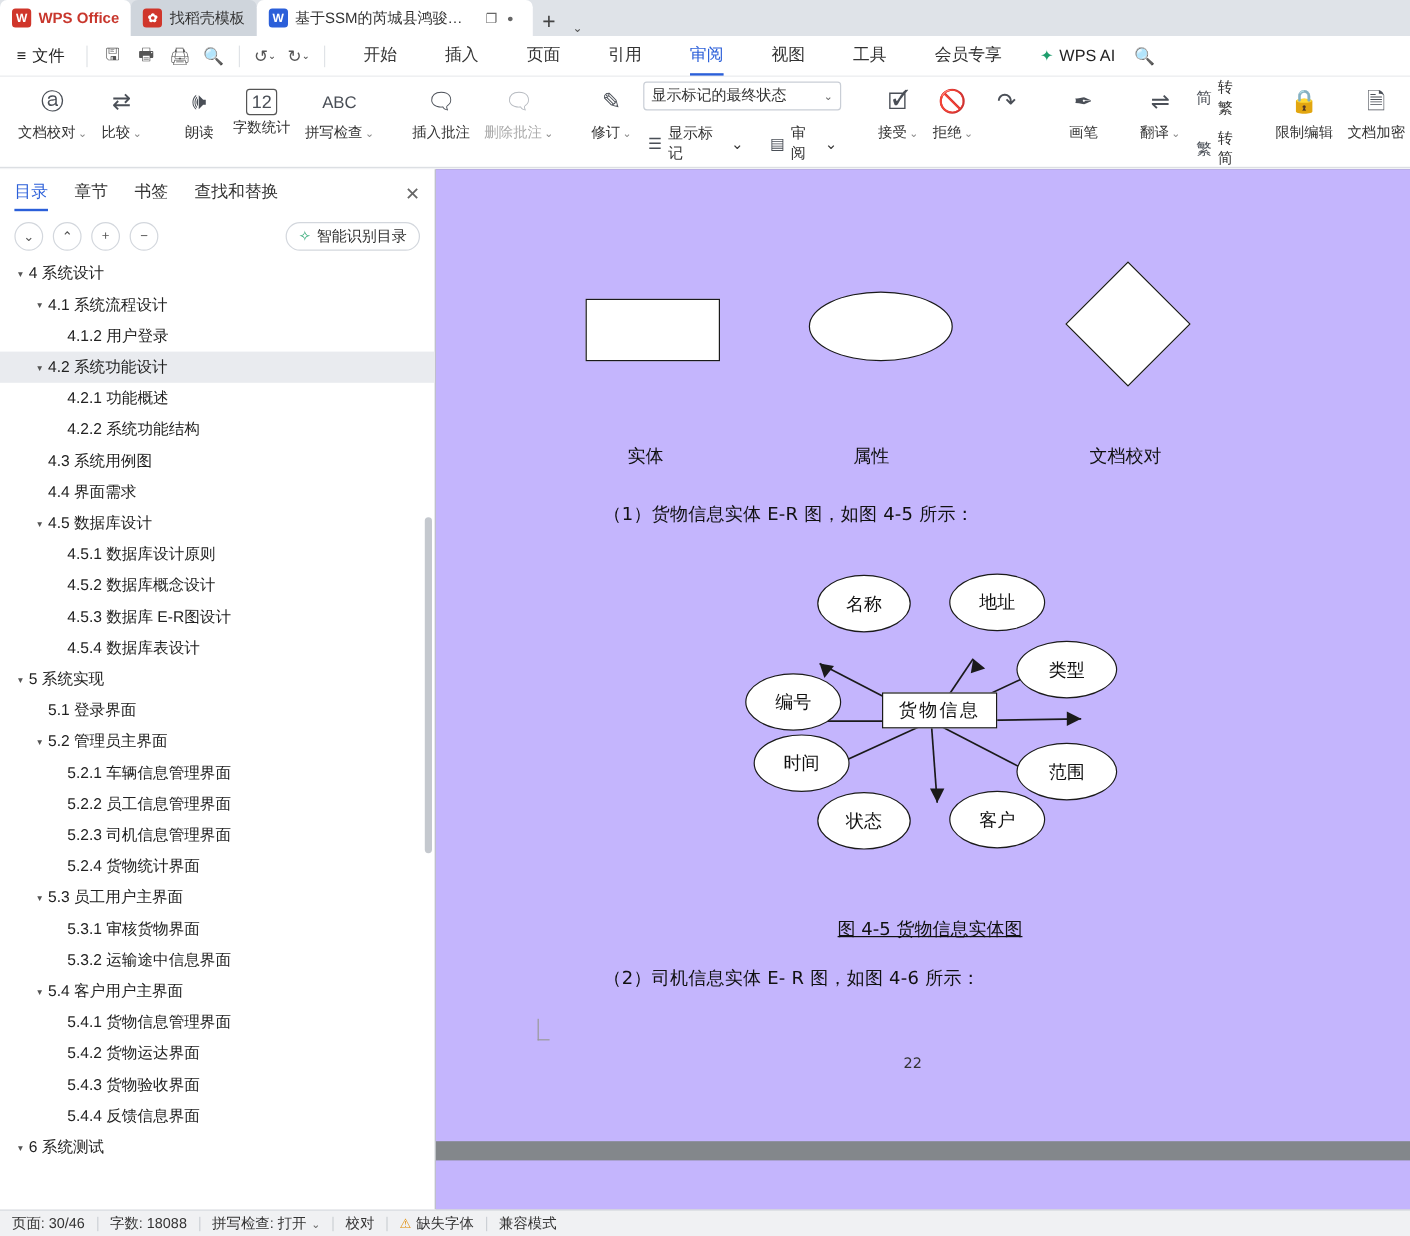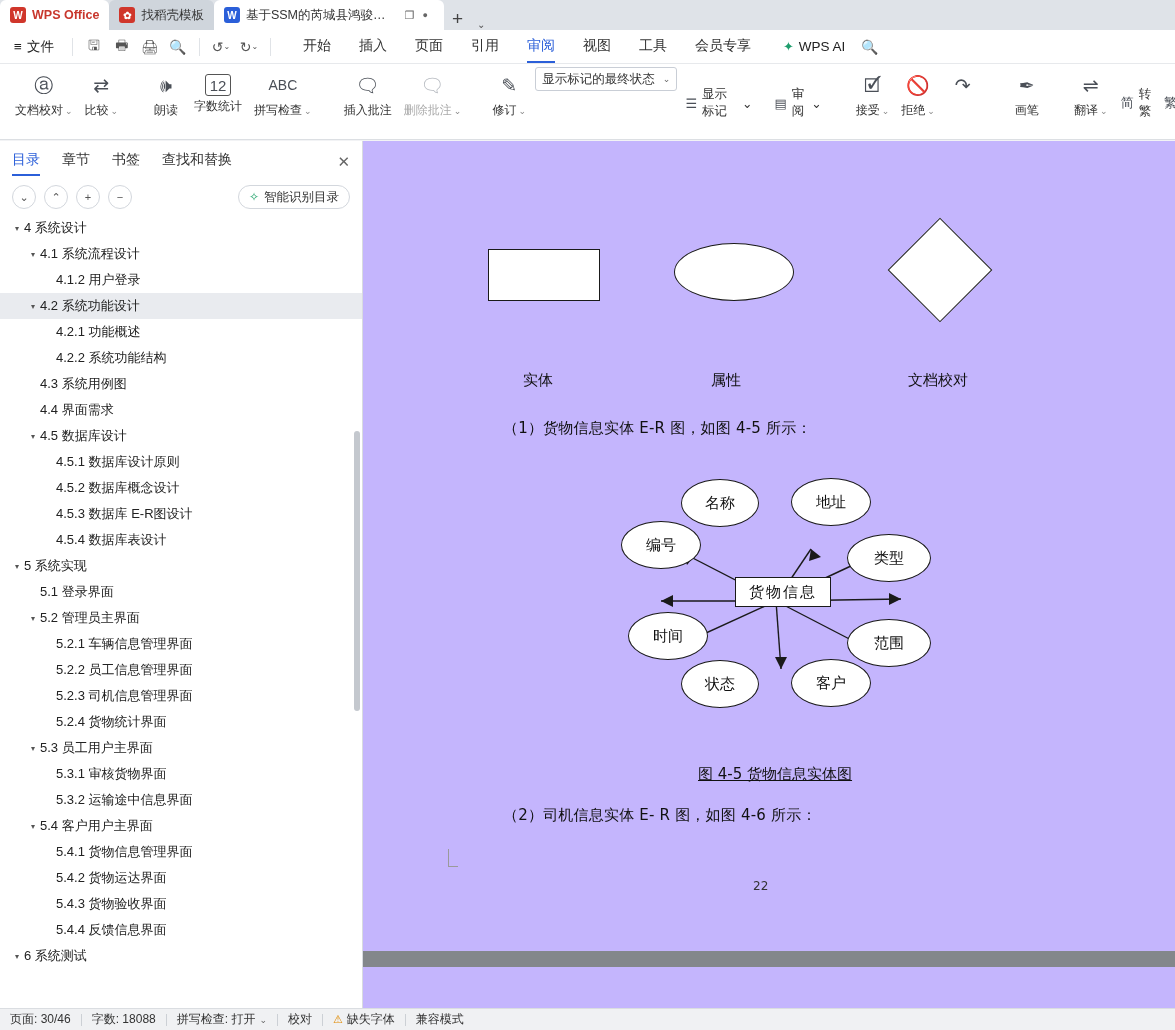--- a/index.html
+++ b/index.html
@@ -48,21 +48,21 @@
   .mleft { display: flex; align-items: center; gap: 2px; }
   .mfile {
     display: flex; align-items: center; gap: 5px; font-size: 13.5px;
     padding: 3px 10px 3px 6px; color: #222;
   }
   .qicon {
     width: 26px; height: 24px; display: flex; align-items: center; justify-content: center;
     color: #555; font-size: 14px; border-radius: 4px;
   }
   .msep { width: 1px; height: 18px; background: #e0e3e7; margin: 0 6px; }
-  .mtabs { display: flex; align-items: center; gap: 0; margin-left: 10px; }
+  .mtabs { display: flex; align-items: center; gap: 12px; margin-left: 10px; }
   .mtab {
     font-size: 14px; padding: 6px 14px 7px; color: #333; position: relative;
   }
   .mtab.sel { color: #2b5fd9; font-weight: normal; }
   .mtab.sel::after {
     content: ""; position: absolute; left: 14px; right: 14px; bottom: -1px;
     height: 2px; background: #2b5fd9;
   }
   .wpsai { display: flex; align-items: center; gap: 5px; margin-left: 16px; font-size: 13.5px; color: #222; }
   .ai-glyph { color: #1f9e6d; font-size: 13px; }
@@ -78,21 +78,21 @@
     min-width: 44px; padding: 3px 6px 0; display: flex; flex-direction: column;
     align-items: center; justify-content: flex-start; gap: 2px;
     font-size: 12px; color: #333; border-radius: 4px; cursor: default;
   }
   .rbtn .gl {
     height: 30px; display: flex; align-items: center; justify-content: center;
     font-size: 19px; color: #4a4f57; line-height: 1;
   }
   .rbtn .lb { white-space: nowrap; font-size: 12px; text-align: center; }
   .rbtn .lb .car { font-size: 9px; color: #888; margin-left: 2px; }
-  .rstack { display: flex; flex-direction: row; justify-content: center; gap: 4px; padding: 0 4px; }
+  .rstack { display: flex; flex-direction: column; justify-content: center; gap: 4px; padding: 0 4px; }
   .rrow { display: flex; align-items: center; gap: 5px; font-size: 12.5px; color: #333; padding: 2px 4px; border-radius: 3px; }
   .rrow .g { font-size: 13px; color: #4a4f57; }
   .selectbox {
     width: 165px; height: 24px; border: 1px solid #c9ced6; border-radius: 3px;
     display: flex; align-items: center; justify-content: space-between;
     padding: 0 6px; font-size: 12.5px; color: #333; background: #fff;
     margin-bottom: 5px;
   }
   .selectbox .car { font-size: 9px; color: #666; }
 
@@ -561,21 +561,21 @@
               <polygon points="88,168 98,158 104,168"></polygon>
               <polygon points="198,188 192,176 204,176"></polygon>
               <polygon points="305,178 292,172 298,184"></polygon>
             </g>
           </svg>
 
           <div class="center-ent cjk" style="left:372px;top:556px;width:96px;height:30px;">货物信息</div>
 
           <div class="ellipse cjk" style="left:318px;top:458px;width:78px;height:48px;">名称</div>
           <div class="ellipse cjk" style="left:428px;top:457px;width:80px;height:48px;">地址</div>
-          <div class="ellipse cjk" style="left:258px;top:500px;width:80px;height:48px;">编号</div>
+          <div class="ellipse cjk" style="left:258px;top:540px;width:80px;height:48px;">编号</div>
           <div class="ellipse cjk" style="left:484px;top:513px;width:84px;height:48px;">类型</div>
           <div class="ellipse cjk" style="left:265px;top:591px;width:80px;height:48px;">时间</div>
           <div class="ellipse cjk" style="left:484px;top:598px;width:84px;height:48px;">范围</div>
           <div class="ellipse cjk" style="left:318px;top:639px;width:78px;height:48px;">状态</div>
           <div class="ellipse cjk" style="left:428px;top:638px;width:80px;height:48px;">客户</div>
 
           <div class="figcap cjk" style="left:335px;top:744px;text-decoration:underline;">图 4‑5 货物信息实体图</div>
 
           <div class="para cjk" style="left:140px;top:785px;">（2）司机信息实体 E‑ R 图，如图 4‑6 所示：</div>
 

